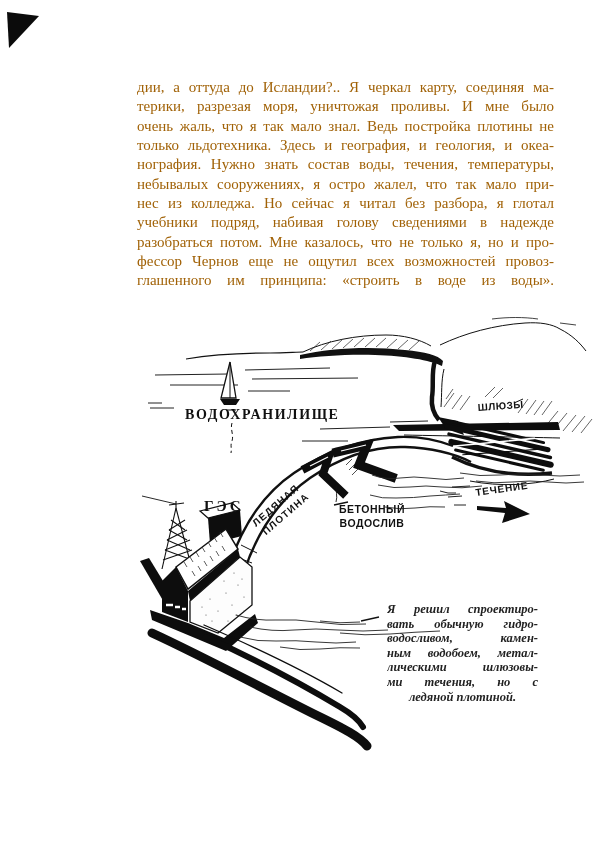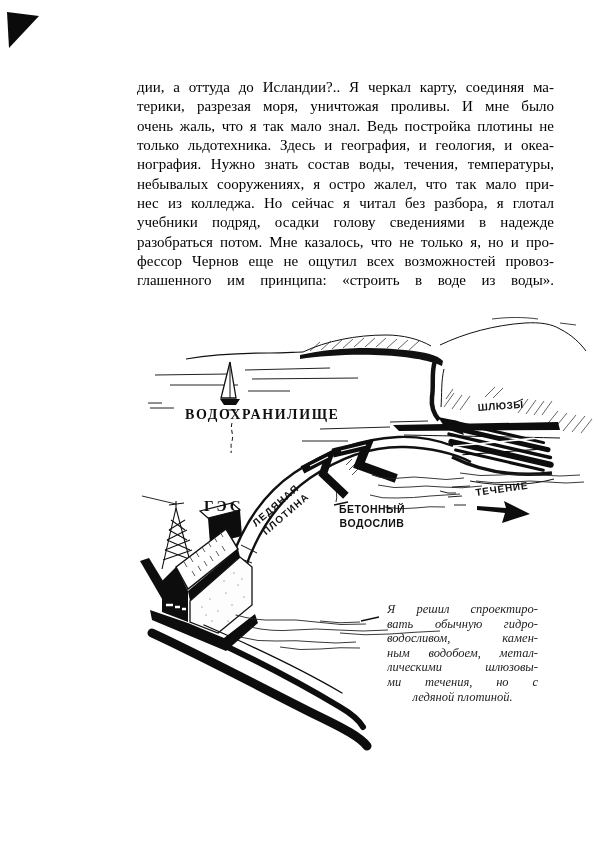--- a/index.html
+++ b/index.html
@@ -1,24 +1,24 @@
 <!DOCTYPE html>
 <html><head>
 <meta charset="utf-8">
 <style>
   html,body{margin:0;padding:0;background:#888;}
   .page{position:relative;width:600px;height:852px;background:#ffffff;overflow:hidden;
         font-family:"Liberation Serif",serif;}
   .corner{position:absolute;left:0;top:6px;}
-  .para{position:absolute;left:137px;top:78px;width:417px;color:#000000;
+  .para{position:absolute;left:137px;top:78px;width:417px;color:#a16207;
         font-size:15px;line-height:19.35px;}
   .pl{text-align:justify;text-align-last:justify;height:19.35px;overflow:hidden;}
   .illu{position:absolute;left:140px;top:315px;}
   .caption{position:absolute;left:387px;top:602px;width:151px;color:#222;
-           font-style:italic;font-size:12.5px;line-height:14.6px;font-weight:400;}
+           font-style:italic;font-size:12.5px;line-height:14.6px;font-weight:700;}
   .cl{text-align:justify;text-align-last:justify;height:14.6px;overflow:hidden;}
   .cl.c-last{text-align:right;text-align-last:center;}
   
   .big-label{font-family:"Liberation Serif",serif;font-weight:bold;fill:#111;}
   .sm-label{font-family:"Liberation Sans",sans-serif;font-weight:bold;fill:#111;}
   .ink{stroke:#111;fill:none;}
 </style>
 </head>
 <body>
 
@@ -29,21 +29,21 @@
   </svg>
 
   <div class="para">
     <div class="pl">дии, а оттуда до Исландии?.. Я черкал карту, соединяя ма-</div>
     <div class="pl">терики, разрезая моря, уничтожая проливы. И мне было</div>
     <div class="pl">очень жаль, что я так мало знал. Ведь постройка плотины не</div>
     <div class="pl">только льдотехника. Здесь и география, и геология, и океа-</div>
     <div class="pl">нография. Нужно знать состав воды, течения, температуры,</div>
     <div class="pl">небывалых сооружениях, я остро жалел, что так мало при-</div>
     <div class="pl">нес из колледжа. Но сейчас я читал без разбора, я глотал</div>
-    <div class="pl">учебники подряд, осадки голову сведениями в надежде</div>
+    <div class="pl">учебники подряд, набивая голову сведениями в надежде</div>
     <div class="pl">разобраться потом. Мне казалось, что не только я, но и про-</div>
     <div class="pl">фессор Чернов еще не ощутил всех возможностей провоз-</div>
     <div class="pl">глашенного им принципа: «строить в воде из воды».</div>
   </div>
 
   <svg class="illu" width="460" height="445" viewBox="0 0 460 445">
 
     <path class="ink" d="M46,44 C70,40 100,38 130,38 C145,38 156,37 163,37" stroke-width="1.2"></path>
 
     <path d="M160,40 C190,33 230,31 265,35 C285,37 298,40 303,46 L302,51 C290,45 265,41 235,40 C210,39 180,41 160,44 Z" fill="#111"></path>

